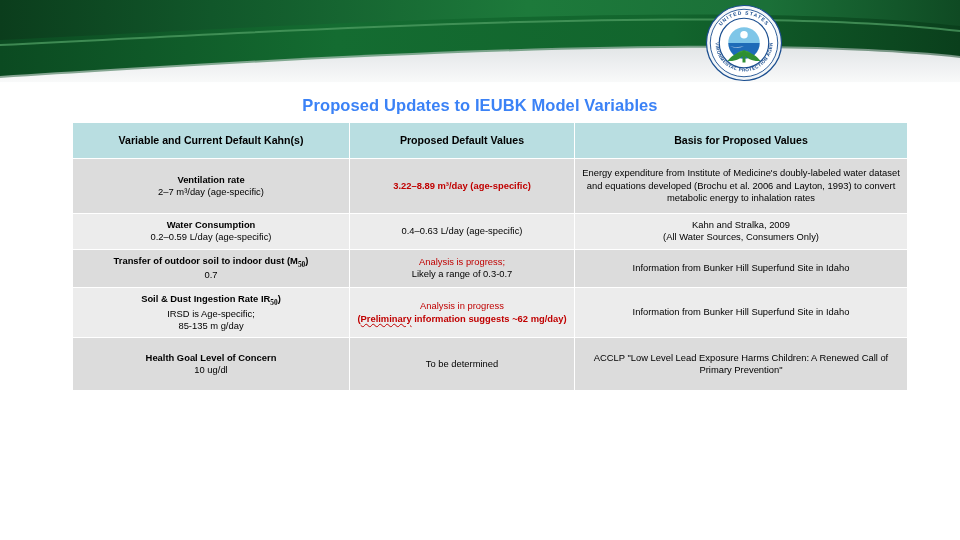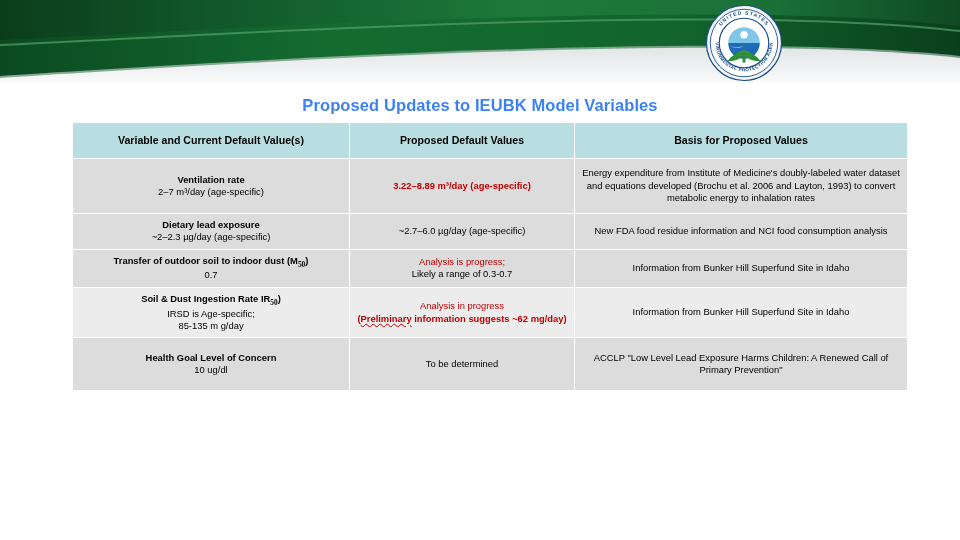--- a/index.html
+++ b/index.html
@@ -169,49 +169,52 @@
 
 <div class="table-wrap">
 <table class="variables">
   <colgroup>
         <col class="c1">
         <col class="c2">
         <col class="c3">
       </colgroup>
   <thead>
     <tr>
-      <th>Variable and Current Default Value(s)</th>
+      <th>Variable and Current Default Kahn(s)</th>
       <th>Proposed Default Values</th>
       <th>Basis for Proposed Values</th>
     </tr>
   </thead>
   <tbody>
 
     <tr class="row-shade" style="height:54px">
       <td>
         <span class="cell-title">Ventilation rate</span>
         <span class="cell-sub">2–7 m³/day (age-specific)</span>
       </td>
       <td>
         <span class="red">3.22–8.89 m³/day (age-specific)</span>
       </td>
       <td>Energy expenditure from Institute of Medicine's doubly-labeled water dataset and equations developed (Brochu et al. 2006 and Layton, 1993) to convert metabolic energy to inhalation rates</td>
     </tr>
 
 
 
-
-    <tr class="row-shade" style="height:34px">
-      <td>
-        <span class="cell-title">Dietary lead exposure</span>
-        <span class="cell-sub">~2–2.3 µg/day (age-specific)</span>
-      </td>
-      <td>~2.7–6.0 µg/day (age-specific)</td>
-      <td>New FDA food residue information and NCI food consumption analysis</td>
-    </tr>
+    <tr class="row-plain" style="height:32px">
+      <td>
+        <span class="cell-title">Water Consumption</span>
+        <span class="cell-sub">0.2–0.59 L/day (age-specific)</span>
+      </td>
+      <td>0.4–0.63  L/day (age-specific)</td>
+      <td>
+        <span class="nowrapline">Kahn and Stralka, 2009</span>
+        <span class="nowrapline">(All Water Sources, Consumers Only)</span>
+      </td>
+    </tr>
+
 
 
     <tr class="row-shade" style="height:36px">
       <td>
         <span class="cell-title"><span>Transfer of outdoor soil to indoor dust (M</span><sub>50</sub><span>)</span></span>
         <span class="cell-sub">0.7</span>
       </td>
       <td>
         <span class="nowrapline red-plain">Analysis is progress;</span>
         <span class="nowrapline">Likely a range of  0.3-0.7</span>

